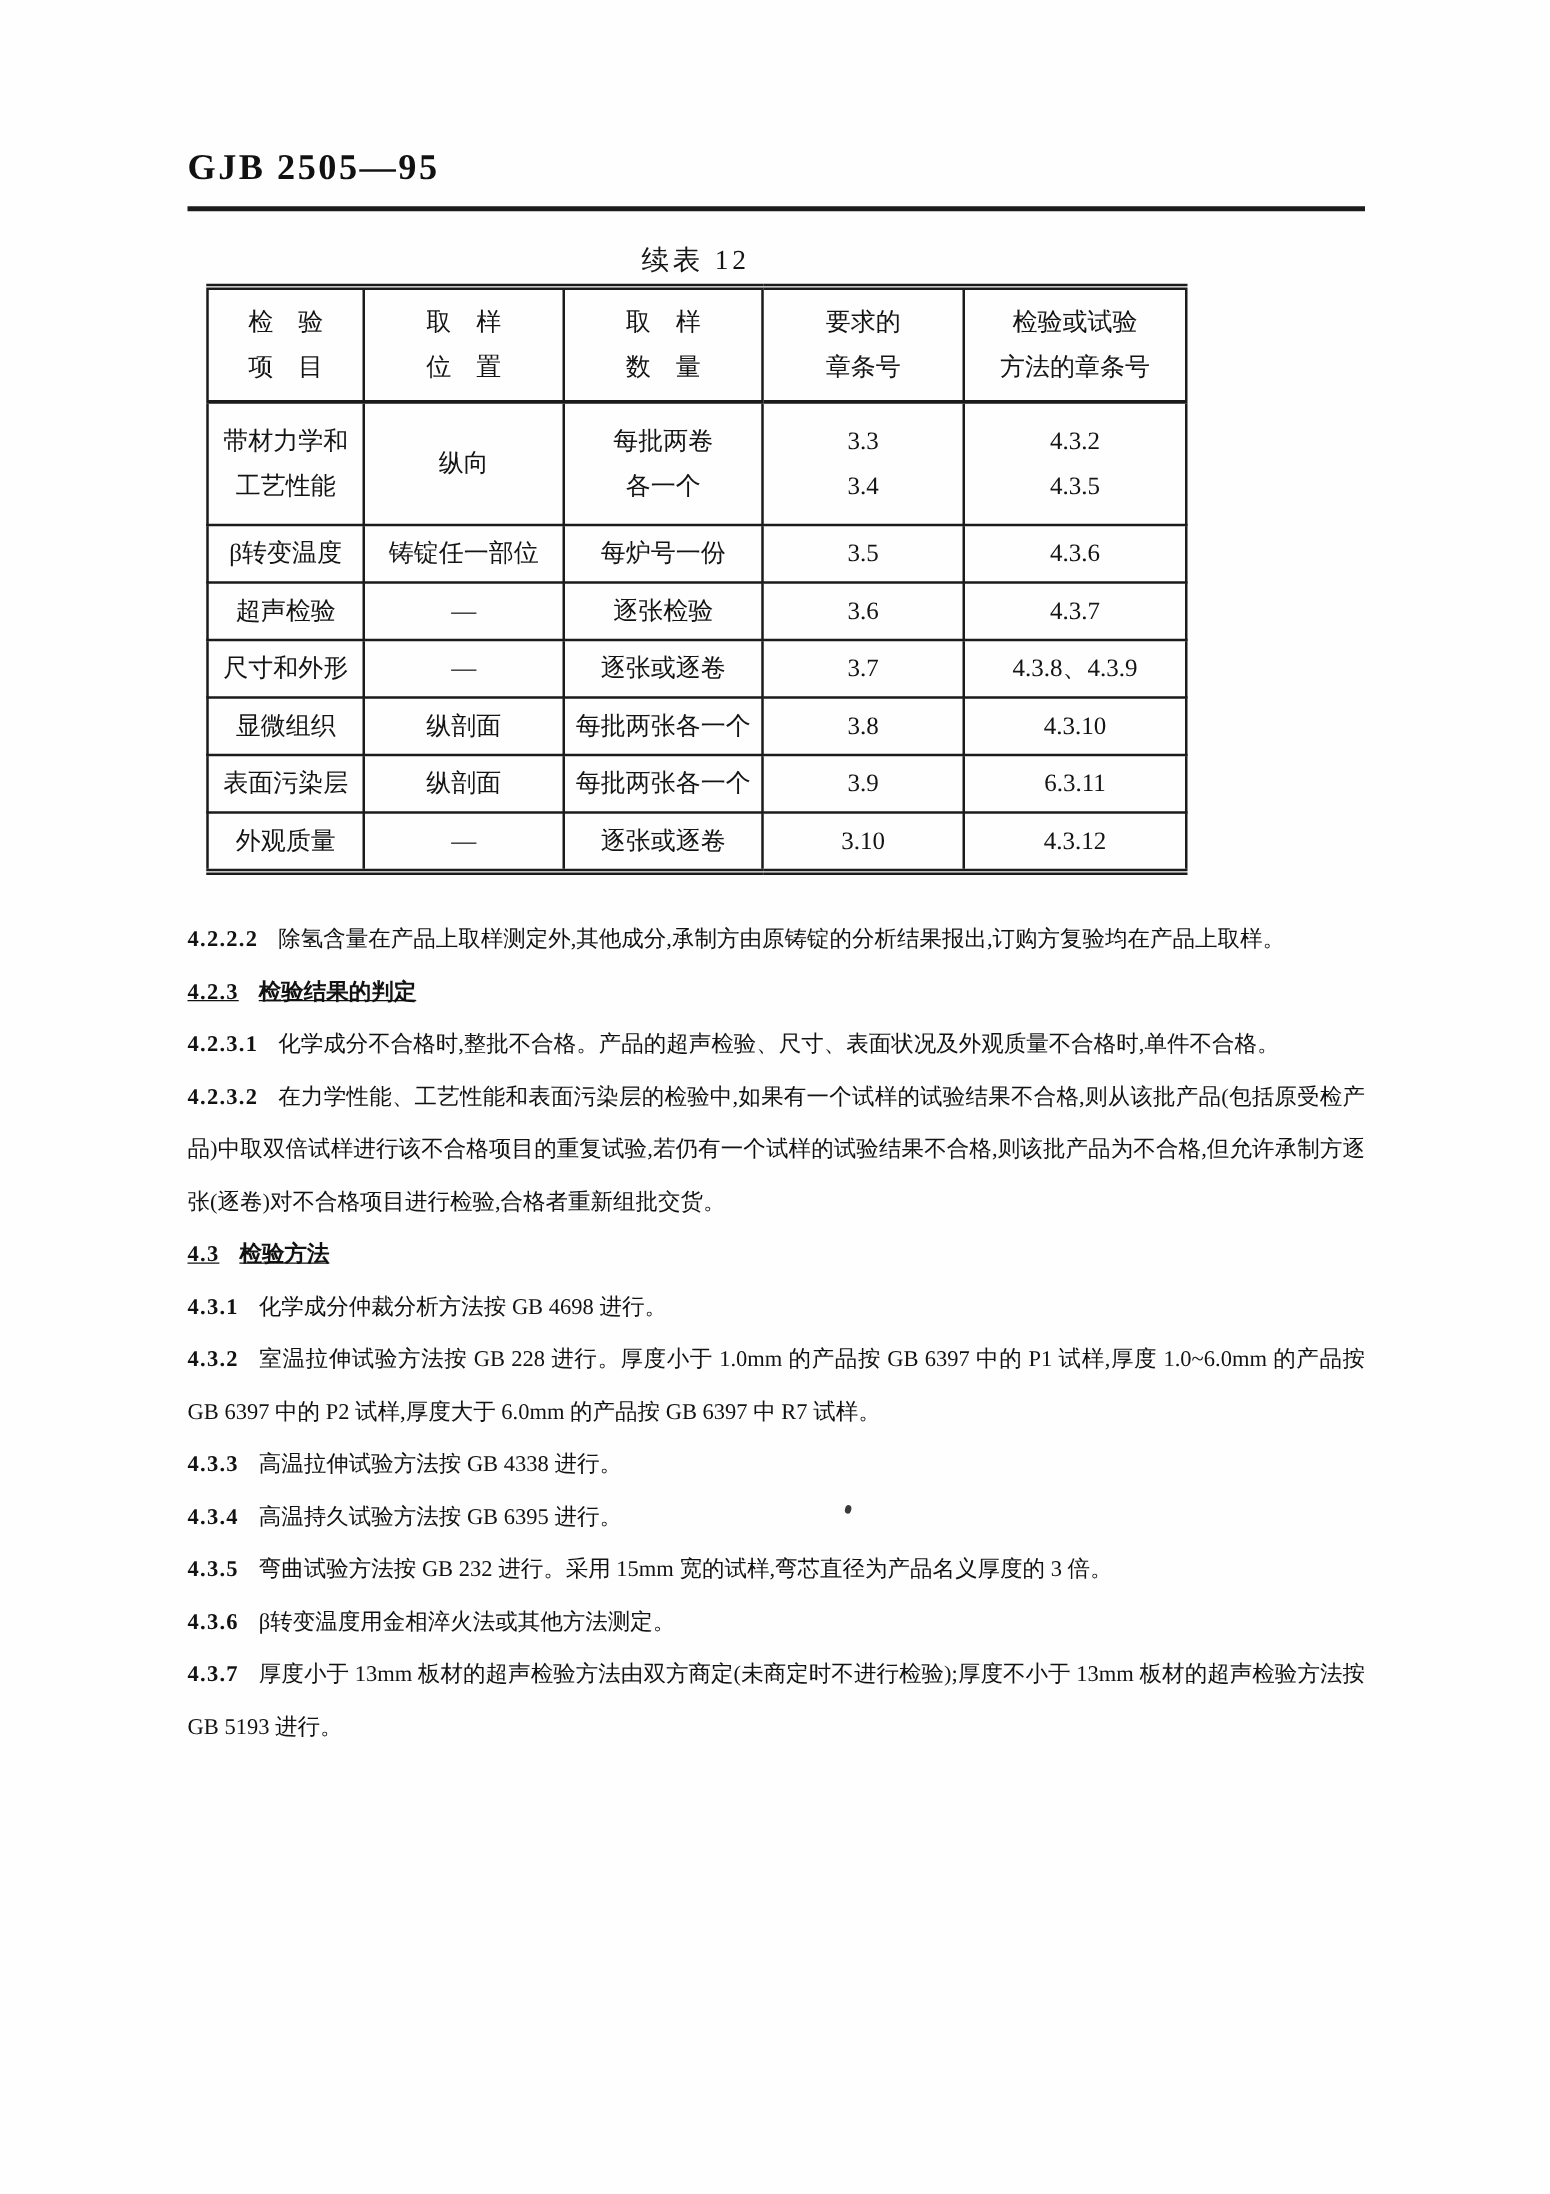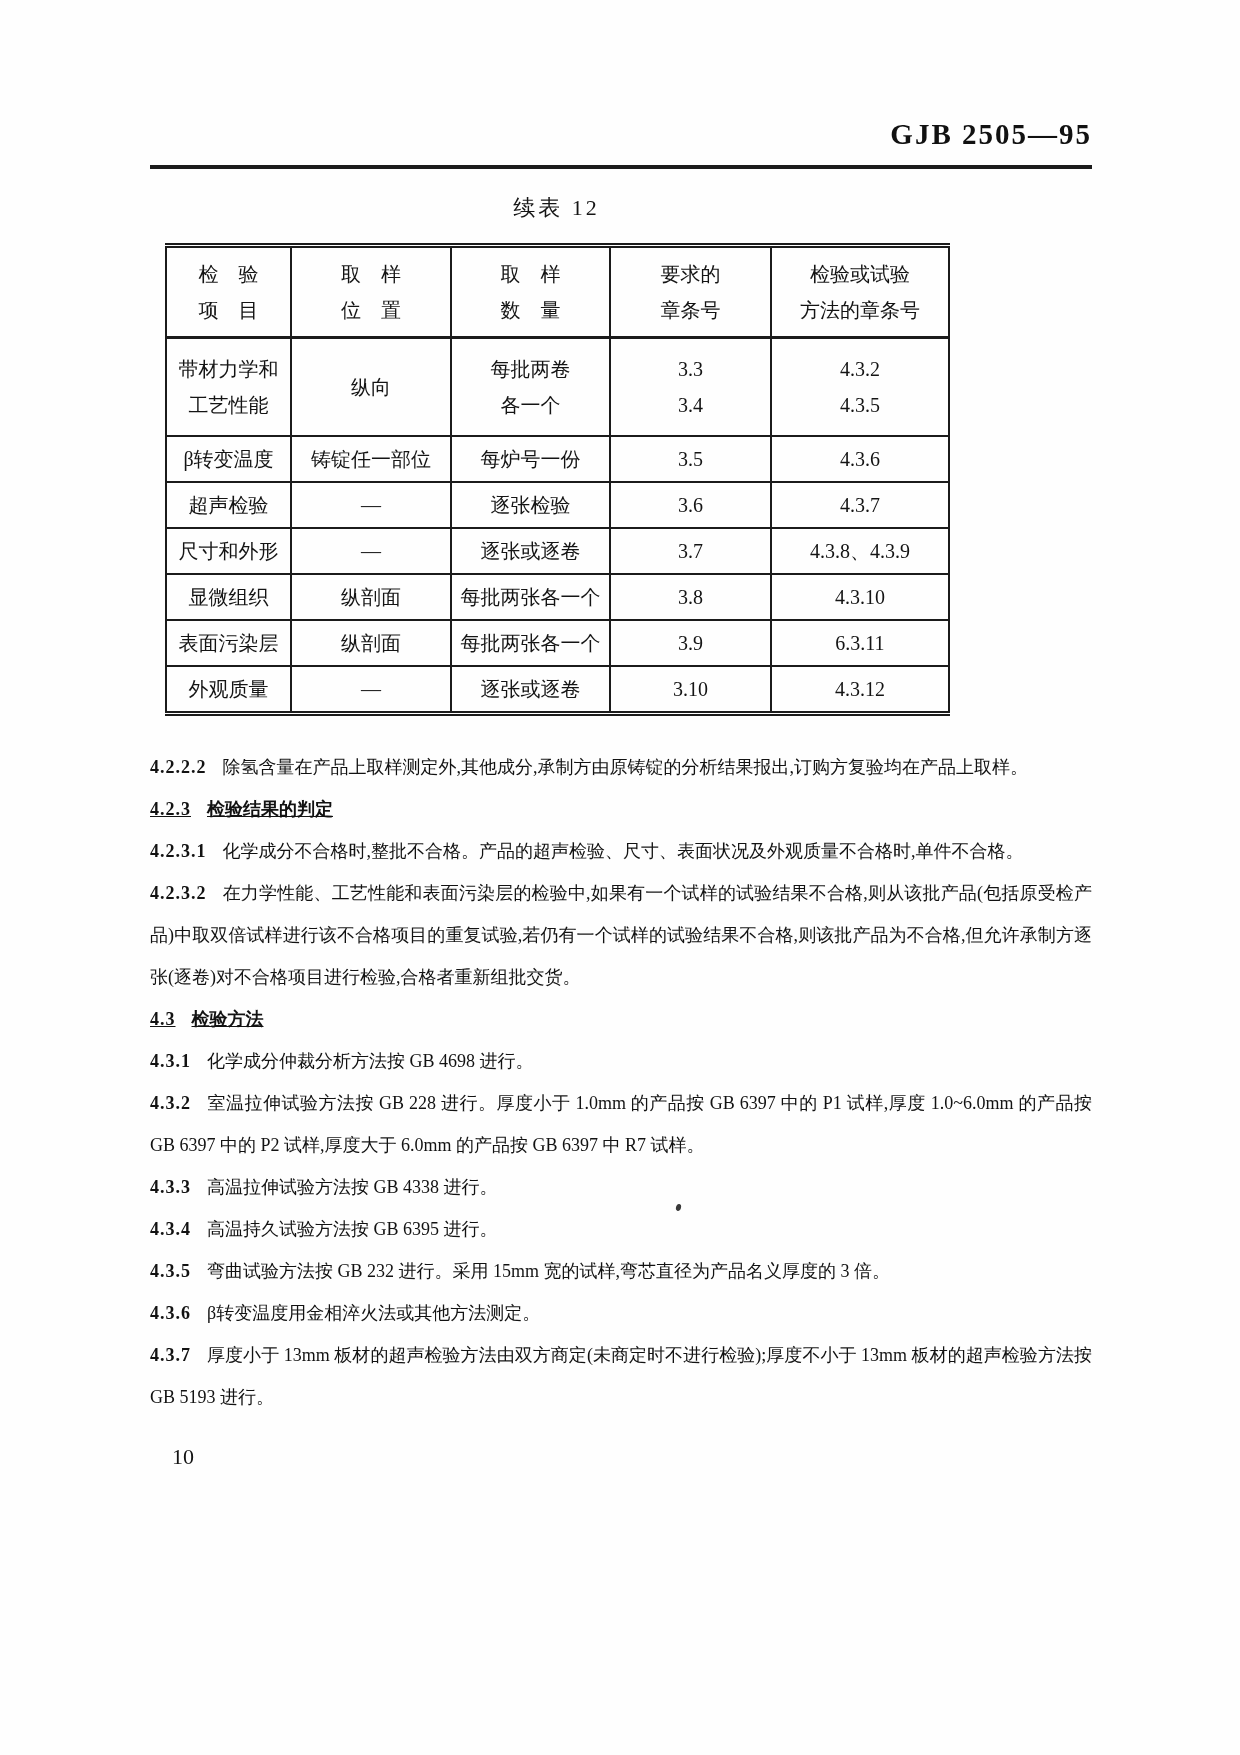--- a/index.html
+++ b/index.html
@@ -12,21 +12,21 @@
     font-family: "Liberation Serif", "DejaVu Serif", serif;
     position: relative;
     overflow: hidden;
   }
   .page {
     padding: 118px 148px 0 150px;
     height: 100%;
     position: relative;
   }
   .doc-title {
-    text-align: right;
+    text-align: left;
     font-weight: bold;
     font-size: 29px;
     letter-spacing: 2px;
     color: #111;
   }
   .head-rule {
     height: 4px;
     background: #1c1c1c;
     margin-top: 14px;
   }
@@ -38,21 +38,21 @@
     text-align: center;
     font-size: 22px;
     letter-spacing: 3px;
     margin-top: 24px;
     color: #151515;
   }
   table.inspection {
     width: 100%;
     border-collapse: collapse;
     table-layout: fixed;
-    margin-top: 20px;
+    margin-top: 4px;
   }
   table.inspection th,
   table.inspection td {
     border: 2px solid #1b1b1b;
     text-align: center;
     vertical-align: middle;
     font-size: 20px;
     font-weight: normal;
     padding: 4px 2px;
     color: #141414;
@@ -279,16 +279,15 @@
     <p class="para head"><span class="num">4.3</span><span>检验方法</span></p>
     <p class="para"><span class="num">4.3.1</span><span>化学成分仲裁分析方法按 GB 4698 进行。</span></p>
     <p class="para"><span class="num">4.3.2</span><span>室温拉伸试验方法按 GB 228 进行。厚度小于 1.0mm 的产品按 GB 6397 中的 P1 试样,厚度 1.0~6.0mm 的产品按 GB 6397 中的 P2 试样,厚度大于 6.0mm 的产品按 GB 6397 中 R7 试样。</span></p>
     <p class="para"><span class="num">4.3.3</span><span>高温拉伸试验方法按 GB 4338 进行。</span></p>
     <p class="para"><span class="num">4.3.4</span><span>高温持久试验方法按 GB 6395 进行。</span></p>
     <p class="para"><span class="num">4.3.5</span><span>弯曲试验方法按 GB 232 进行。采用 15mm 宽的试样,弯芯直径为产品名义厚度的 3 倍。</span></p>
     <p class="para"><span class="num">4.3.6</span><span>β转变温度用金相淬火法或其他方法测定。</span></p>
     <p class="para"><span class="num">4.3.7</span><span>厚度小于 13mm 板材的超声检验方法由双方商定(未商定时不进行检验);厚度不小于 13mm 板材的超声检验方法按 GB 5193 进行。</span></p>
   </div>
 
-  <div class="page-number">10</div>
 
   <div class="artifact-dot"></div>
 </div>
 
 </body></html>

